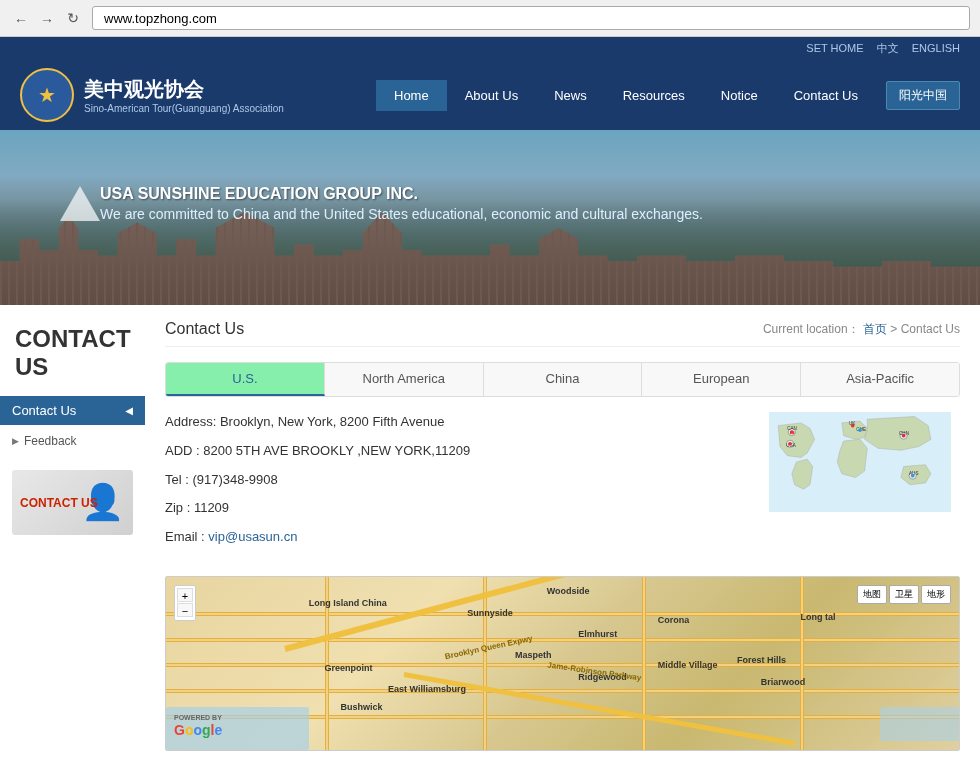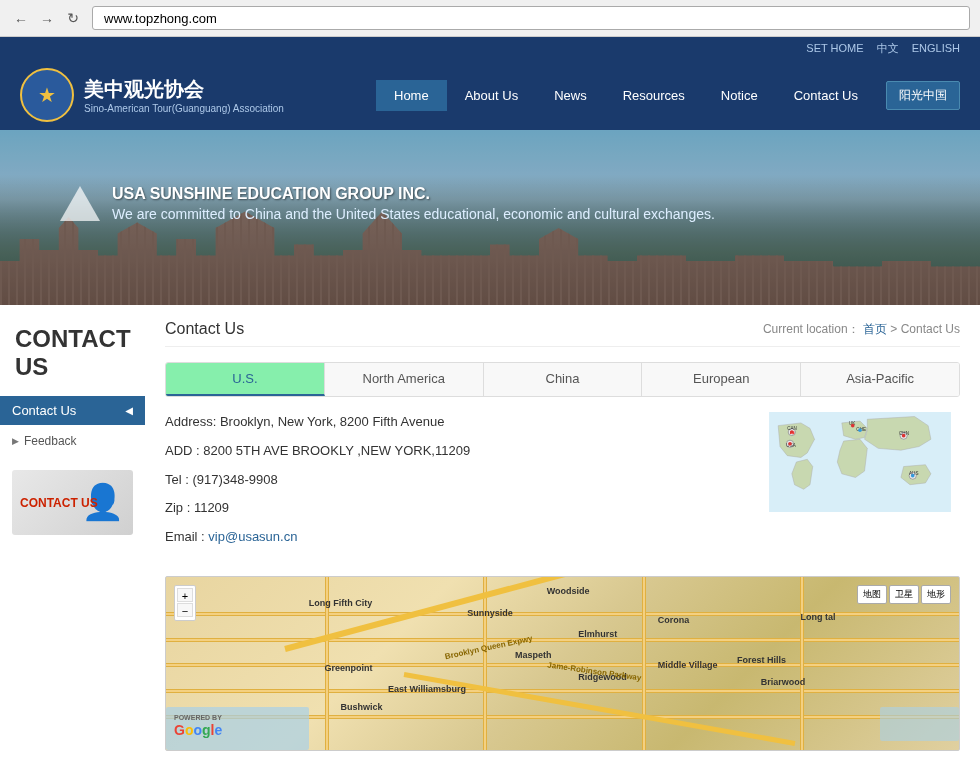--- a/index.html
+++ b/index.html
@@ -128,21 +128,20 @@
       position: absolute;
       top: 0; left: 0; right: 0; bottom: 0;
       background: rgba(0,0,20,0.2);
     }
     .hero-text-box {
       position: absolute;
       left: 60px;
       top: 55px;
       display: flex;
       align-items: center;
-      gap: 12px;
     }
     .hero-star {
       width: 0; height: 0;
       border-left: 20px solid transparent;
       border-right: 20px solid transparent;
       border-bottom: 35px solid rgba(255,255,255,0.7);
     }
     .hero-title { color: white; }
     .hero-title h2 { font-size: 16px; font-weight: bold; text-shadow: 1px 1px 2px rgba(0,0,0,0.5); }
     .hero-title p { font-size: 14px; color: #ddeeff; margin-top: 3px; }
@@ -545,21 +544,21 @@
         <div class="map-road-v" style="left:60%; top:0; height:100%;"></div>
         <div class="map-road-v" style="left:80%; top:0; height:100%;"></div>
 
         <div class="map-road-diag" style="top:40%; left:15%; width:45%; transform:rotate(-15deg); background:#f0c040; height:6px;"></div>
         <div class="map-road-diag" style="top:55%; left:30%; width:50%; transform:rotate(10deg); background:#f0c040; height:5px;"></div>
 
         <div class="map-water" style="bottom:0; left:0; width:18%; height:25%; opacity:0.7;"></div>
         <div class="map-water" style="bottom:5%; right:0; width:10%; height:20%; opacity:0.6;"></div>
 
         <div class="map-label" style="top:5%; left:48%;">Woodside</div>
-        <div class="map-label" style="top:12%; left:18%;">Long Fifth City</div>
+        <div class="map-label" style="top:12%; left:18%;">Long Island China</div>
         <div class="map-label" style="top:18%; left:38%;">Sunnyside</div>
         <div class="map-label" style="top:30%; left:52%;">Elmhurst</div>
         <div class="map-label" style="top:22%; left:62%;">Corona</div>
         <div class="map-label" style="top:20%; left:80%;">Long tal</div>
         <div class="map-label" style="top:42%; left:44%;">Maspeth</div>
         <div class="map-label" style="top:50%; left:20%;">Greenpoint</div>
         <div class="map-label" style="top:55%; left:52%;">Ridgewood</div>
         <div class="map-label" style="top:48%; left:62%;">Middle Village</div>
         <div class="map-label" style="top:45%; left:72%;">Forest Hills</div>
         <div class="map-label" style="top:62%; left:28%;">East Williamsburg</div>

